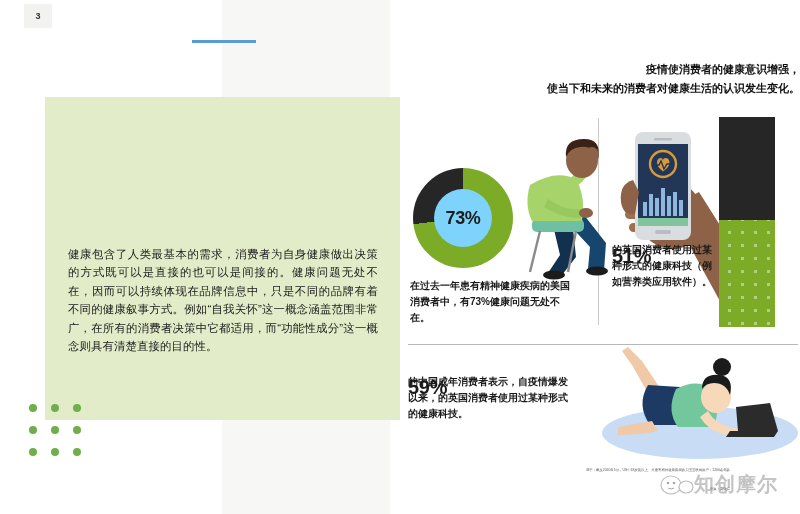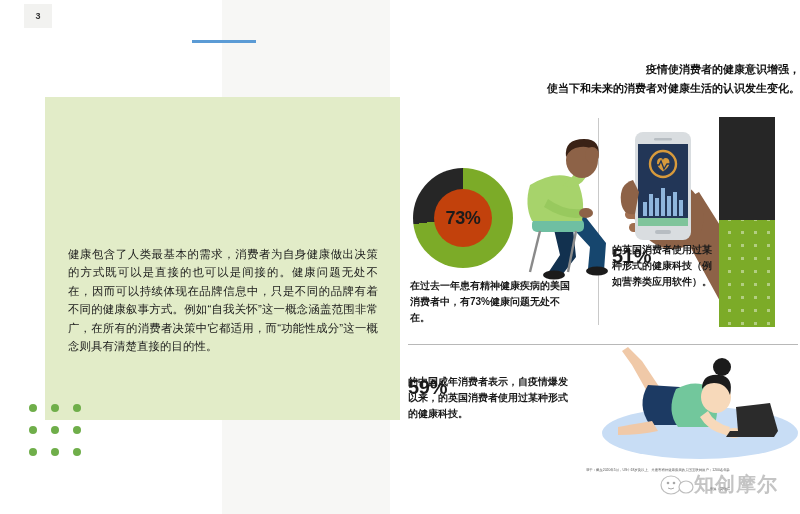--- a/index.html
+++ b/index.html
@@ -100,21 +100,21 @@
   .donut-wrap {
     position: absolute; left: 413px; top: 168px;
     width: 100px; height: 100px;
   }
   .donut {
     width: 100px; height: 100px; border-radius: 50%;
   }
   .donut-hole {
     position: absolute; left: 21px; top: 21px;
     width: 58px; height: 58px; border-radius: 50%;
-    background: #c2410c;
+    background: #7dd3fc;
     display: flex; align-items: center; justify-content: center;
   }
   .donut-label {
     font-size: 18px; font-weight: bold; color: #1b1b1b;
     letter-spacing: -0.3px;
   }
 
   .stat-caption {
     position: absolute;
     font-size: 10px;

